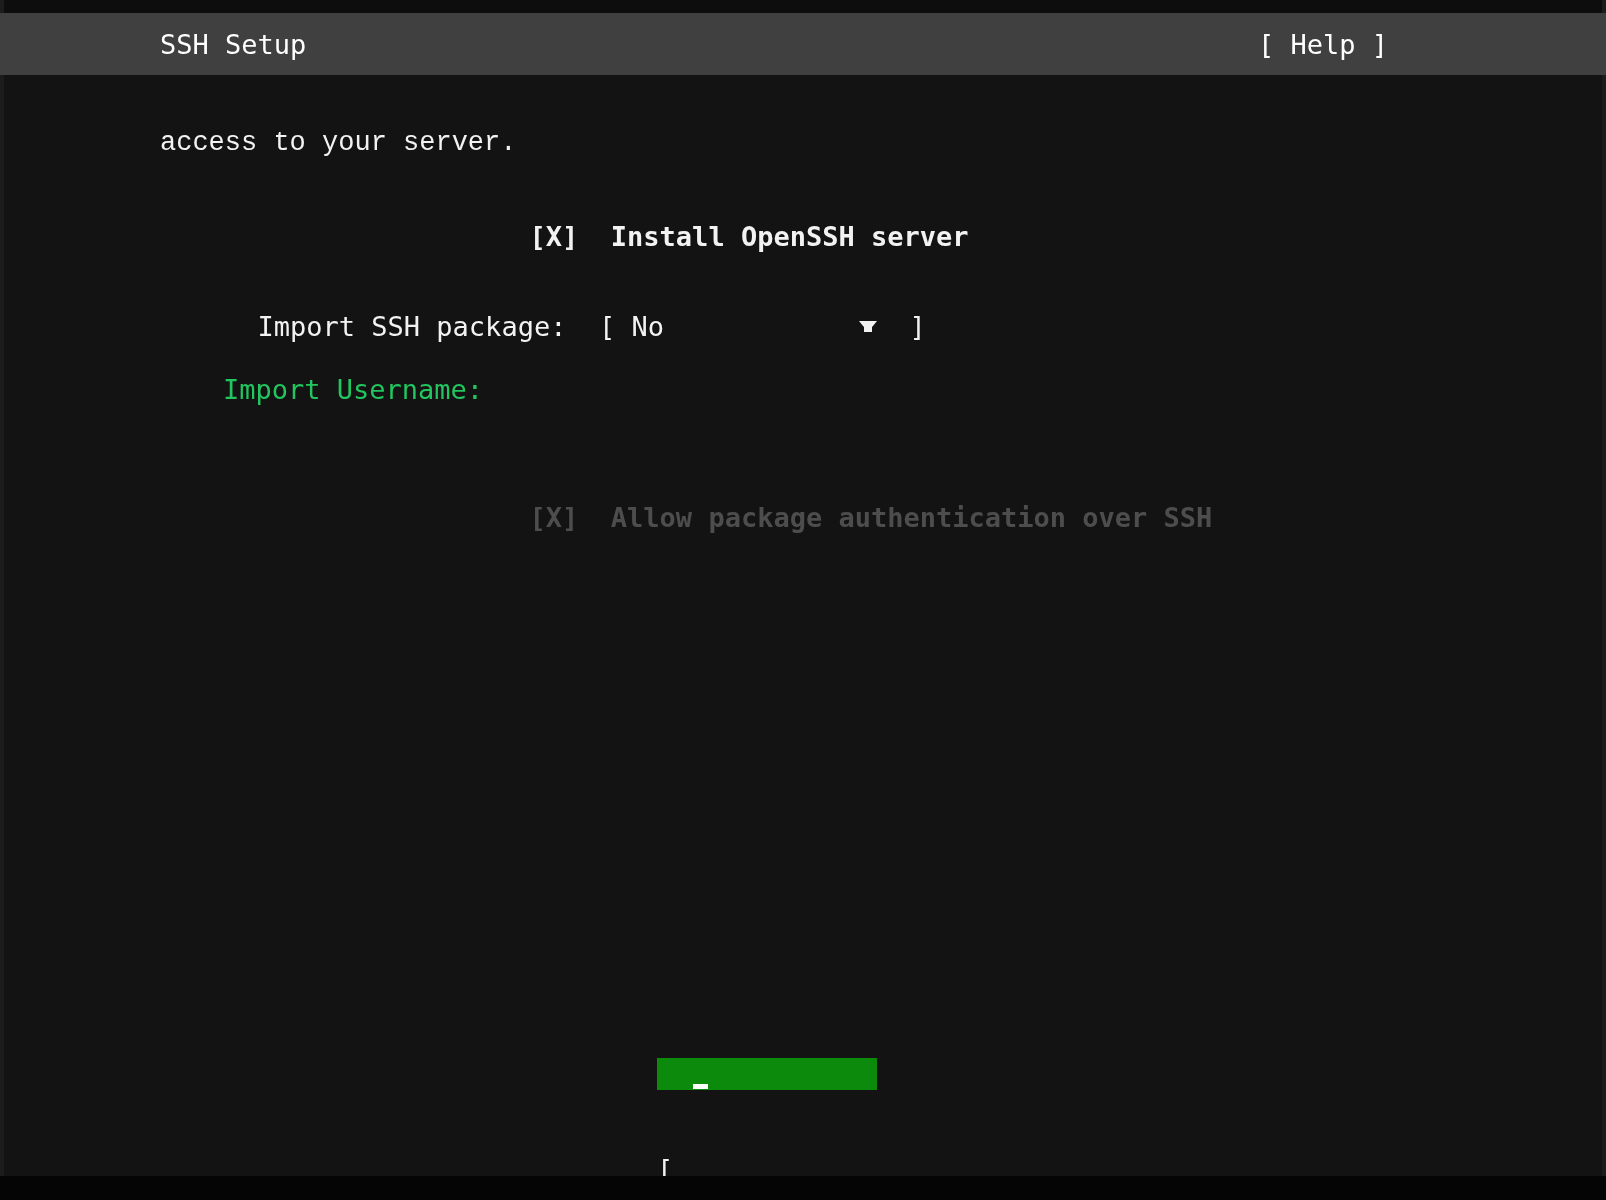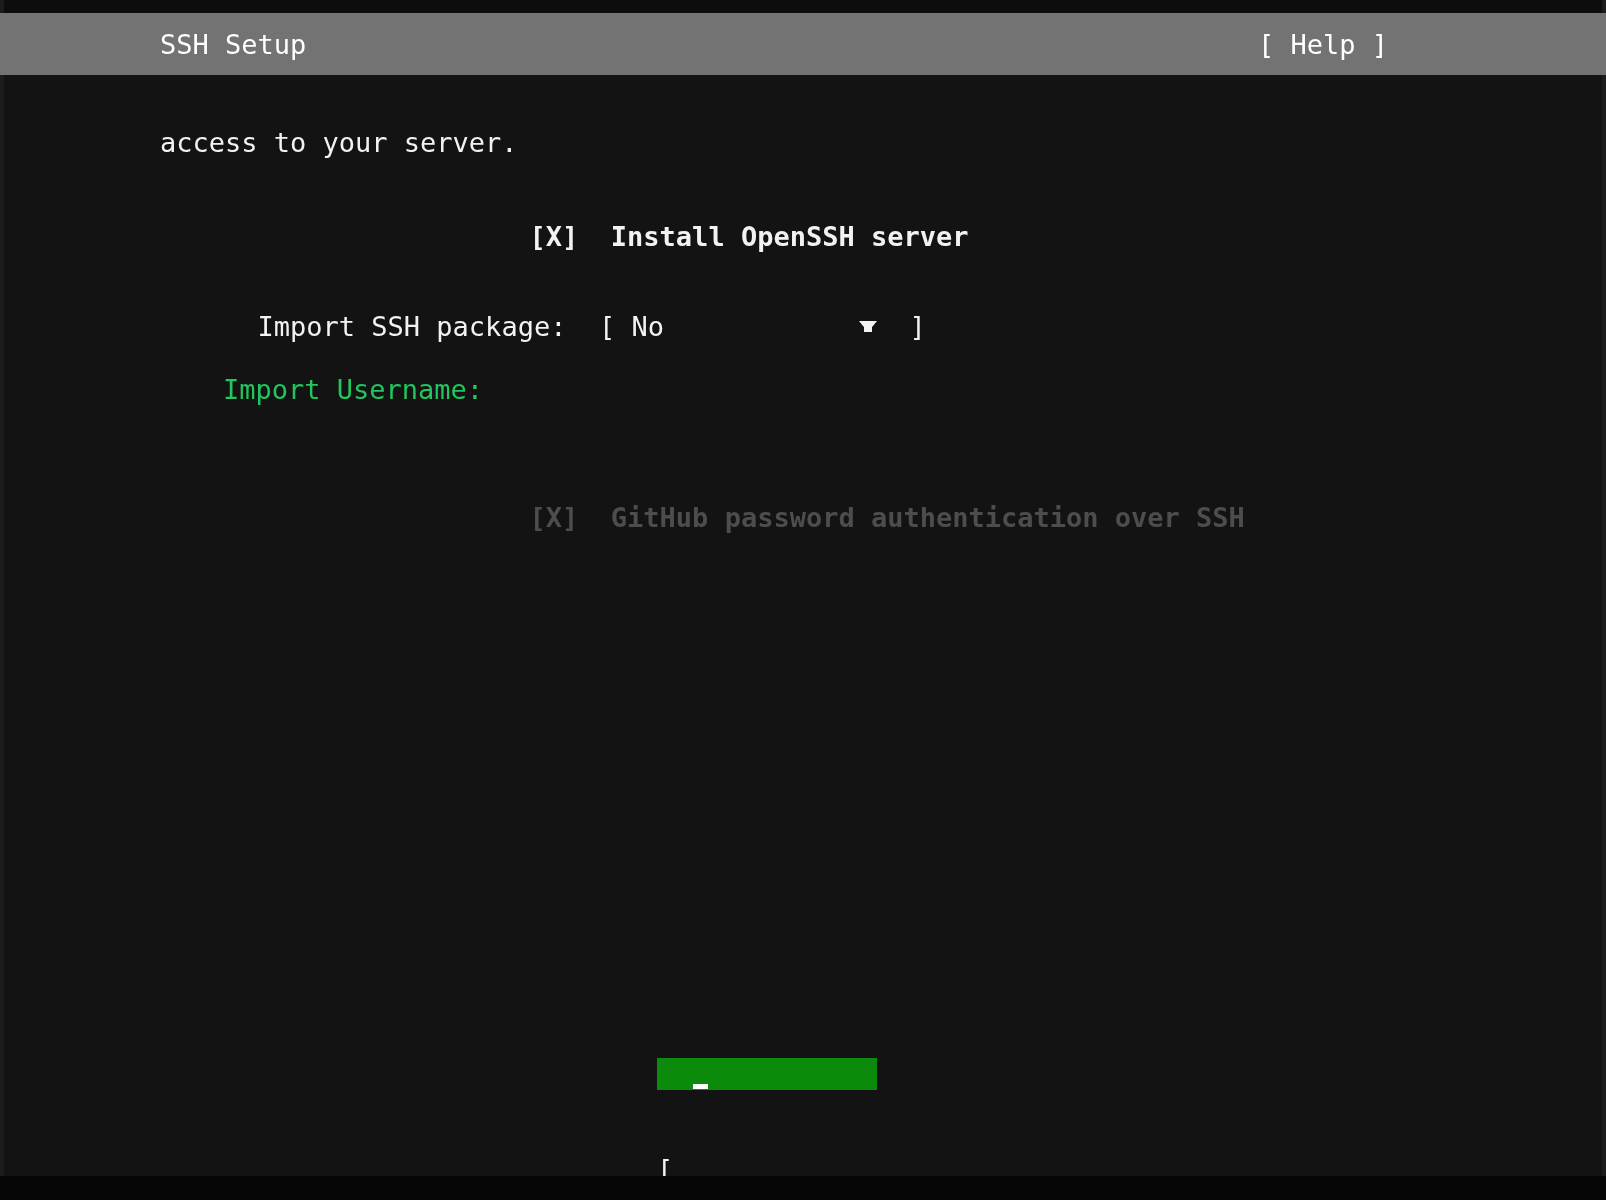--- a/index.html
+++ b/index.html
@@ -47,21 +47,21 @@
     background: #1c1c1c;
   }
 
   
   #header {
     position: absolute;
     left: 0;
     top: 13px;
     width: 1606px;
     height: 62px;
-    background: #737373;
+    background: #404040;
     color: #ffffff;
   }
   #header .title {
     position: absolute;
     left: 160px;
     top: 16px;
     white-space: pre;
   }
   #header .help {
     position: absolute;
@@ -198,35 +198,35 @@
   <div class="edge-right"></div>
 
   <div id="header">
     <span class="title">SSH Setup</span>
     <span class="help">[ Help ]</span>
   </div>
 
   <div id="body">
 
 
-    <div class="line" style="top: 52px;">access to your server.</div>
+    <div class="line" style="top: 52px; font-family: Liberation Mono, monospace;">access to your server.</div>
 
     <div class="cbrow" style="left: 432px; top: 114px;">
       <span>[X]</span><span>&nbsp;&nbsp;</span><span>Install OpenSSH server</span>
     </div>
 
     <div id="identity-row">
       <span id="identity-label">Import SSH package:</span><span>&nbsp;&nbsp;</span><span id="identity-select"><span>[</span><span>&nbsp;</span><span>No</span><span>&nbsp;&nbsp;&nbsp;&nbsp;&nbsp;&nbsp;&nbsp;&nbsp;&nbsp;&nbsp;&nbsp;&nbsp;</span><span class="caret"><span class="caret-stem"></span></span><span>&nbsp;&nbsp;</span><span>]</span></span>
     </div>
 
 
     <div id="import-username" class="dim">Import Username:</div>
 
     <div class="cbrow disabled" style="left: 432px; top: 395px;">
-      <span>[X]</span><span>&nbsp;&nbsp;</span><span>GitHub password authentication over SSH</span>
+      <span>[X]</span><span>&nbsp;&nbsp;</span><span>Allow package authentication over SSH</span>
     </div>
 
     <div id="buttons">
 
       <div class="btn" id="btn-done">
         <span class="inner">
           <span class="bracket-l">[</span>
           <span class="label">Done</span>
           
         </span>

